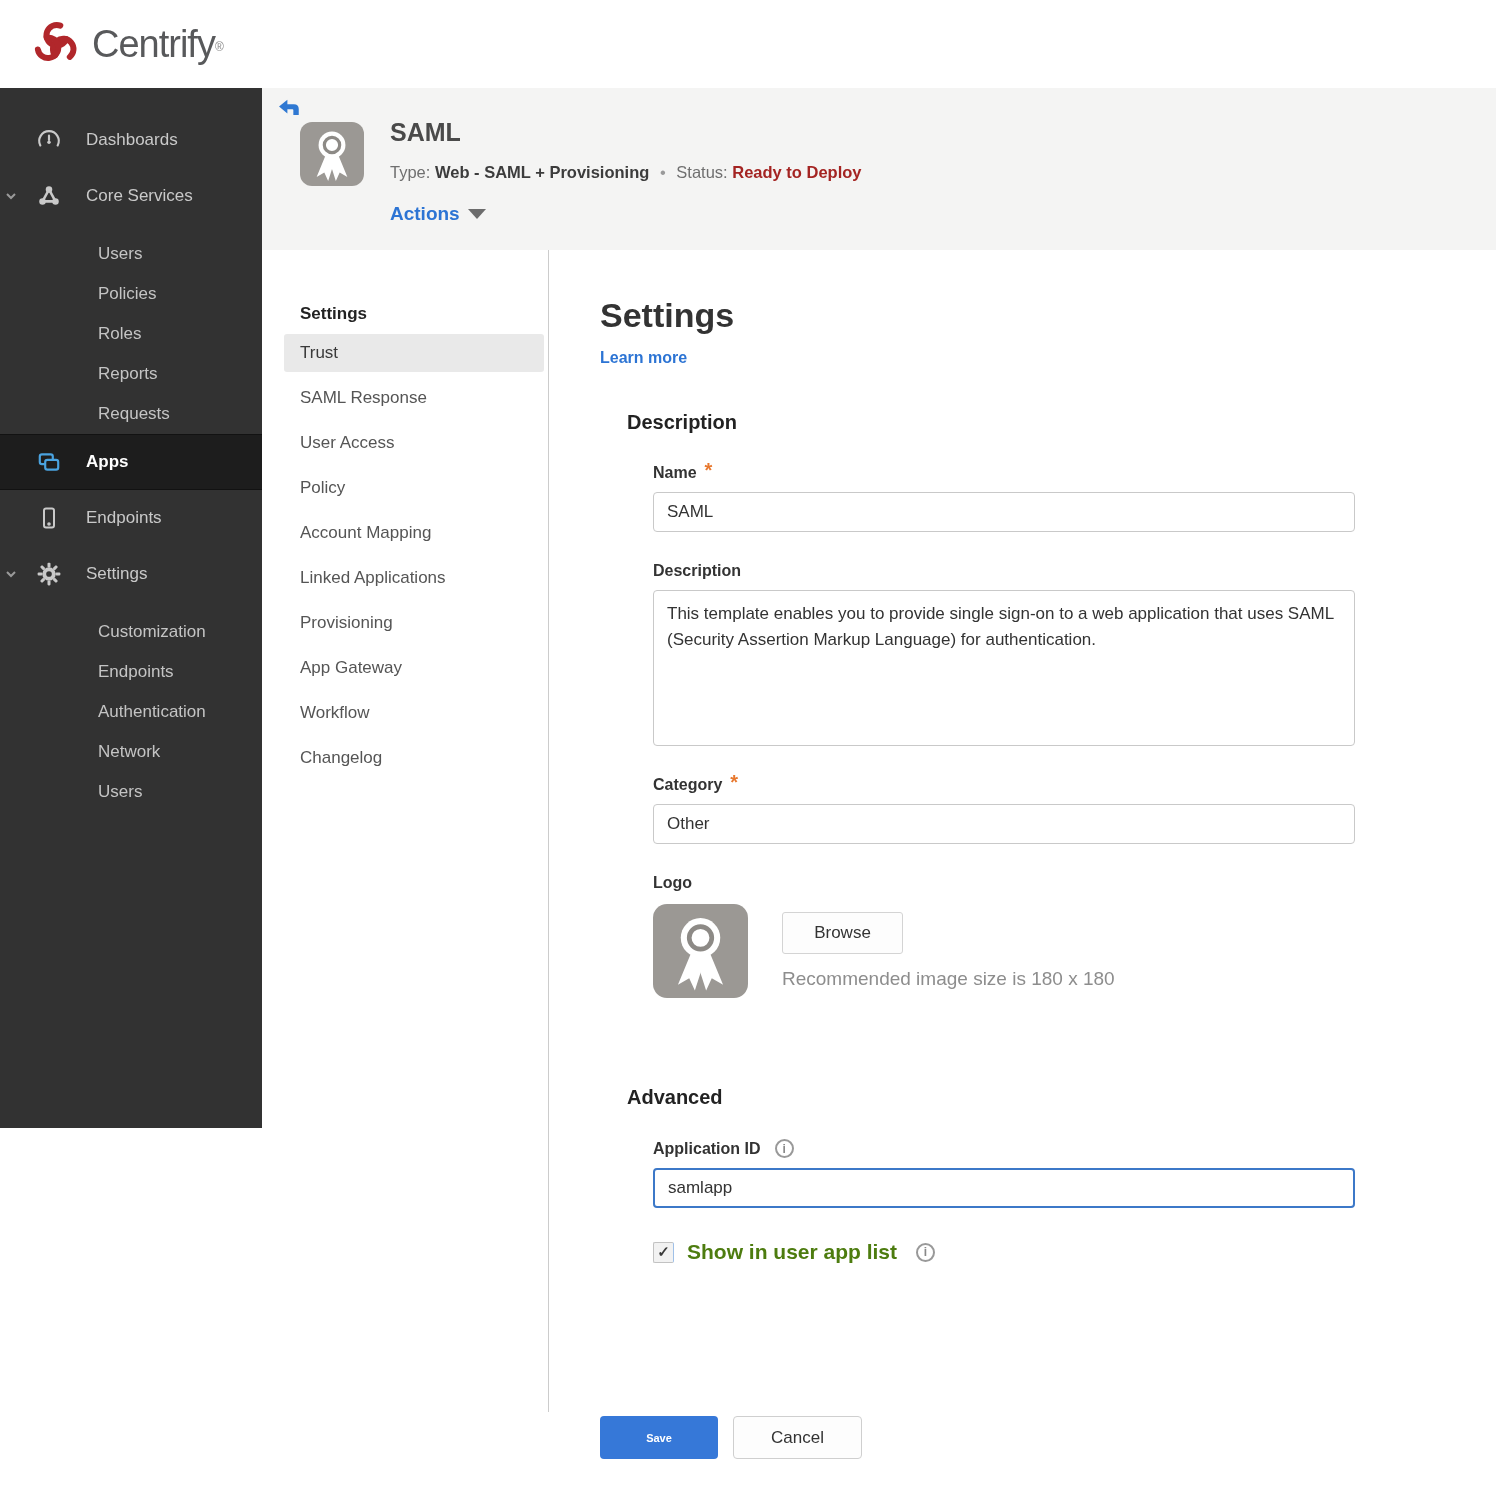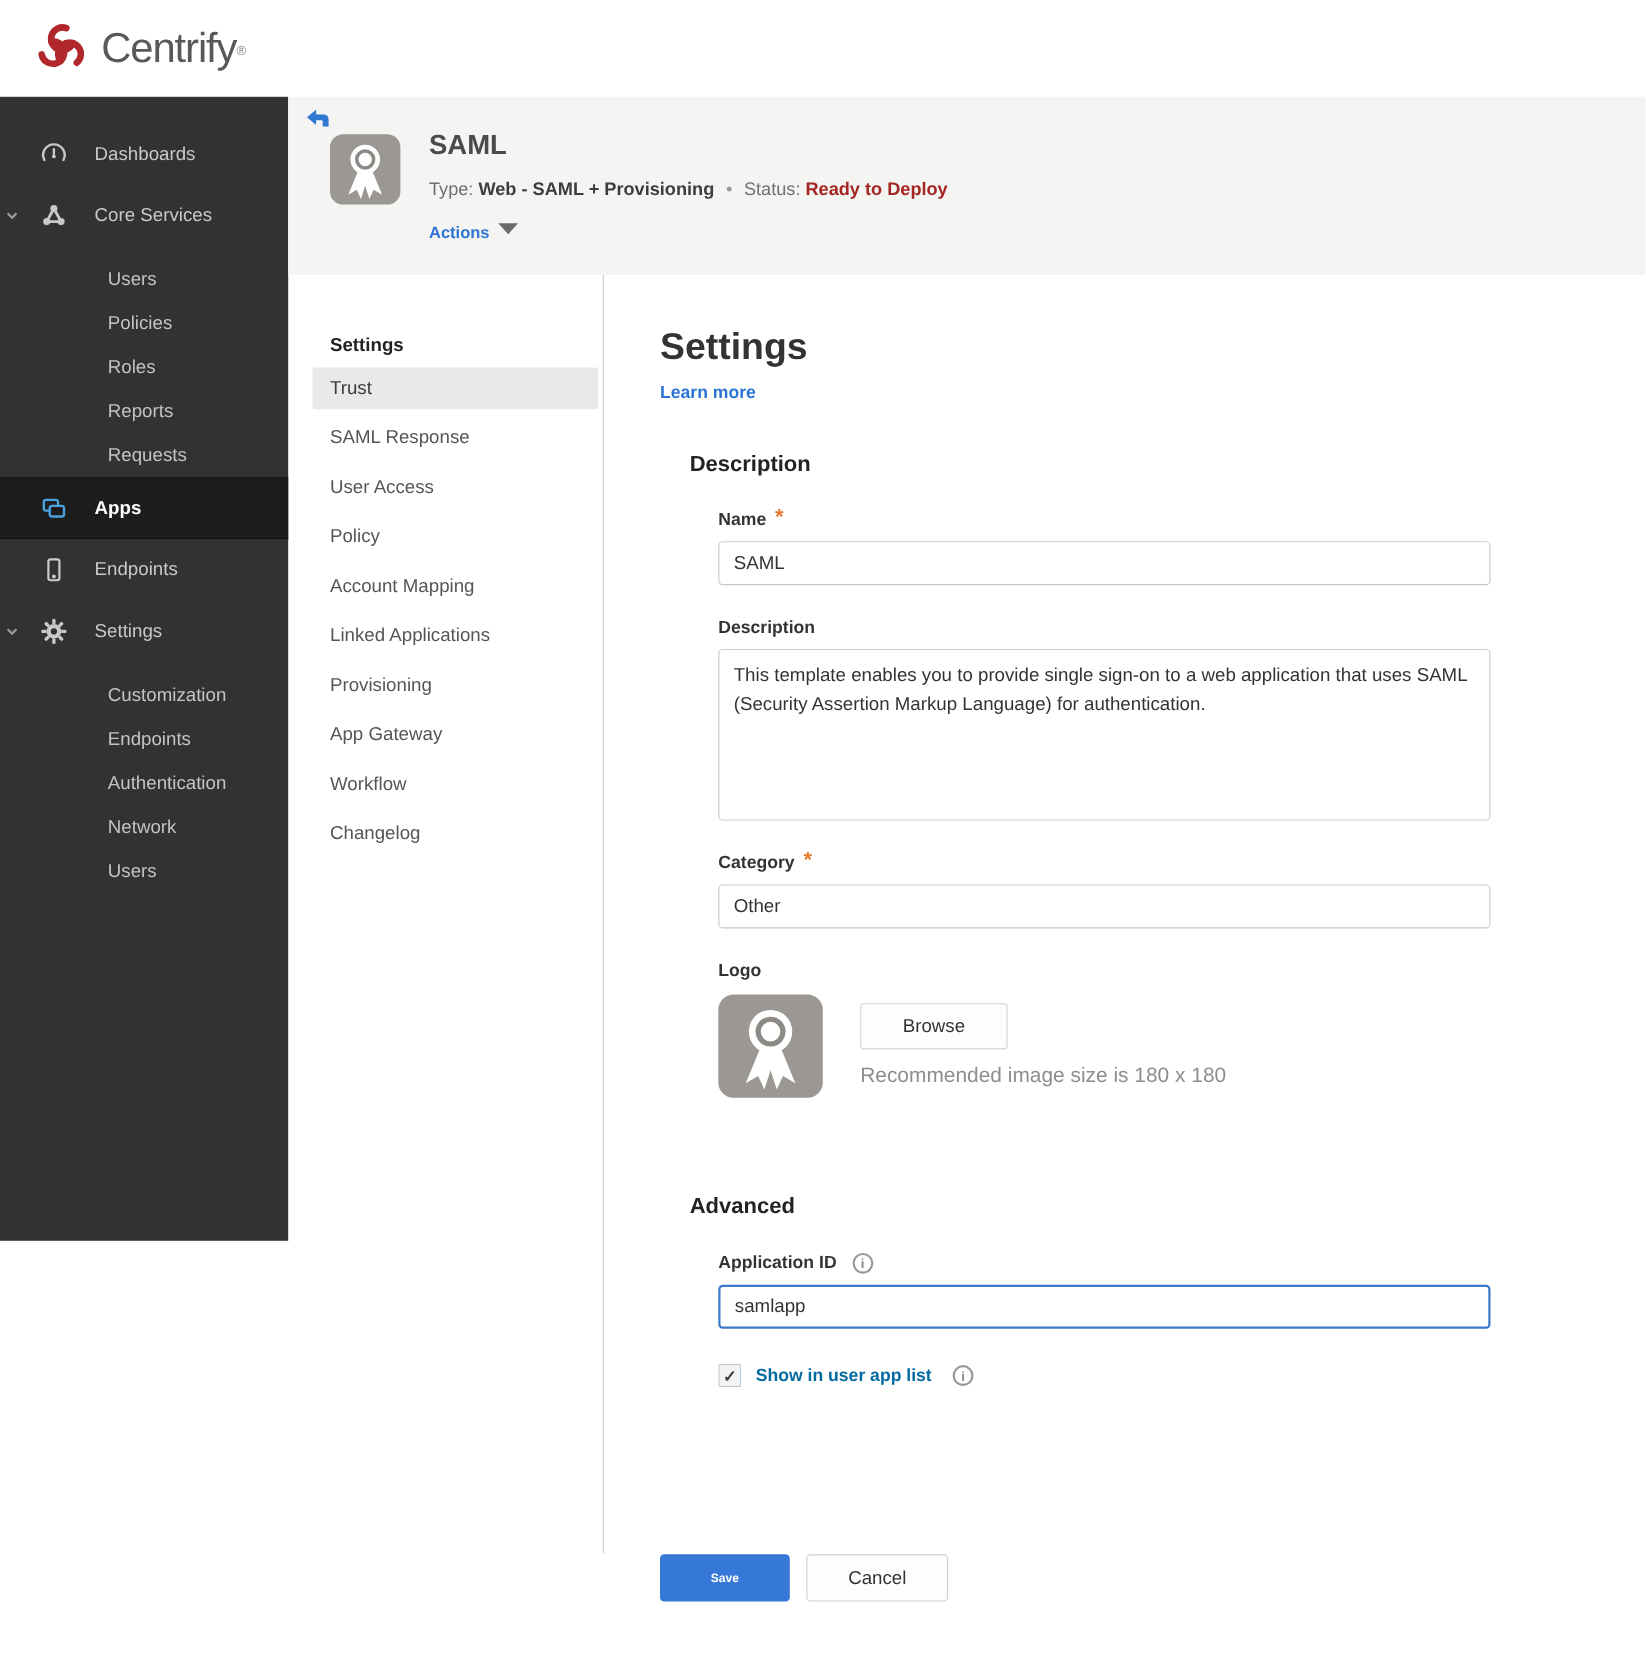--- a/index.html
+++ b/index.html
@@ -23,21 +23,21 @@
 
   
   .header-strip { position:absolute; left:262px; top:88px; width:1234px; height:162px; background:#f4f4f3; }
   .back-btn { position:absolute; left:14px; top:8px; width:26px; height:26px; cursor:pointer; }
   .app-logo { position:absolute; left:38px; top:34px; width:64px; height:64px; background:#9b9894; border-radius:12px; }
   .app-title { position:absolute; left:128px; top:30px; font-size:25px; font-weight:bold; color:#4a4a4a; }
   .meta-line { position:absolute; left:128px; top:75px; font-size:16.5px; color:#6f6f6f; }
   .meta-line b { color:#3c3c3c; }
   .meta-line .status-val { color:#a42422; font-weight:bold; }
   .meta-sep { color:#9a9a9a; padding:0 6px; }
-  .actions-line { position:absolute; left:128px; top:115px; font-size:15px; font-weight:bold; color:#2c74d4; cursor:pointer; display:flex; align-items:flex-start; gap:8px; }
+  .actions-line { position:absolute; left:128px; top:115px; font-size:19px; font-weight:bold; color:#2c74d4; cursor:pointer; display:flex; align-items:center; gap:8px; }
   .caret-down { width:0; height:0; border-left:9px solid transparent; border-right:9px solid transparent; border-top:10px solid #6c6c6c; }
 
   
   .content { position:absolute; left:262px; top:250px; width:1234px; display:flex; }
   .subnav { width:287px; height:1162px; border-right:1px solid #ccc; padding:46px 0 0 38px; }
   .subnav-heading { font-size:17px; font-weight:bold; color:#222; padding:8px 16px 10px 16px; margin-left:-16px; }
   .subnav-item { width:260px; font-size:17px; color:#555; padding:9px 16px; margin-left:-16px; margin-bottom:7px; border-radius:3px; cursor:pointer; }
   .subnav-item.active { background:#e9e9e9; color:#3a3a3a; }
 
   
@@ -46,29 +46,29 @@
   .learn-more { display:inline-block; margin-top:14px; font-size:16px; font-weight:bold; color:#2c74d4; cursor:pointer; }
   .section-heading { margin:44px 0 0 27px; font-size:20px; font-weight:bold; color:#222; }
   .form-block { margin-left:53px; }
   .field-label { margin-top:30px; font-size:16px; font-weight:bold; color:#333; display:flex; align-items:center; gap:8px; }
   .required { color:#e8782e; font-size:20px; font-weight:bold; line-height:10px; position:relative; top:-3px; }
   .text-input { margin-top:10px; width:702px; height:40px; border:1px solid #c9c9c9; border-radius:4px; font-size:17px; color:#333; padding:0 13px; font-family:"Liberation Sans", sans-serif; background:#fff; display:block; }
   .text-input.focused { border:2px solid #3c78c8; }
   textarea.desc-area { margin-top:10px; width:702px; height:156px; border:1px solid #c9c9c9; border-radius:4px; font-size:17px; color:#333; padding:10px 13px; line-height:1.5; resize:none; font-family:"Liberation Sans", sans-serif; display:block; }
   .logo-row { margin-top:12px; display:flex; align-items:flex-start; gap:34px; }
   .logo-preview { width:95px; height:94px; background:#9b9894; border-radius:14px; flex:0 0 95px; }
-  .browse-btn { margin-top:8px; width:134px; height:42px; background:#fdfdfd; border:1px solid #d4d4d4; border-radius:3px; font-size:17px; color:#333; cursor:pointer; font-family:"Liberation Sans", sans-serif; }
+  .browse-btn { margin-top:8px; width:121px; height:42px; background:#fdfdfd; border:1px solid #d4d4d4; border-radius:3px; font-size:17px; color:#333; cursor:pointer; font-family:"Liberation Sans", sans-serif; }
   .logo-hint { margin-top:14px; font-size:19px; color:#8d8d8d; }
   .advanced-heading { margin-top:88px; }
   .info-icon { display:inline-flex; align-items:center; justify-content:center; width:19px; height:19px; border:2px solid #999; border-radius:50%; color:#888; font-size:12px; font-weight:bold; cursor:pointer; margin-left:6px; }
   .info-icon::after { content:"i"; }
   .check-row { margin-top:32px; display:flex; align-items:center; gap:13px; }
   .checkbox { width:21px; height:21px; background:#f2f2f2; border:1px solid #c2c2c2; border-right-color:#9fc0e8; border-radius:2px; display:flex; align-items:center; justify-content:center; color:#3a3a3a; font-size:15px; font-weight:bold; cursor:pointer; }
   .checkbox.checked::after { content:"\2713"; }
-  .check-label { font-size:16px; font-weight:bold; color:#0369a1; }
+  .check-label { font-size:21px; font-weight:bold; color:#4d7c0f; }
   .btn-row { margin-top:152px; display:flex; gap:15px; }
   .save-btn { width:118px; height:43px; background:#3678d8; border:none; border-radius:4px; color:#fff; font-size:11px; font-weight:bold; cursor:pointer; font-family:"Liberation Sans", sans-serif; }
   .cancel-btn { width:129px; height:43px; background:#fdfdfd; border:1px solid #cfcfcf; border-radius:4px; color:#333; font-size:17px; cursor:pointer; font-family:"Liberation Sans", sans-serif; }
 </style>
 </head>
 <body>
 
 <div class="topbar">
   <div class="brand">
     <svg class="brand-swirl" viewBox="0 0 48 48">

